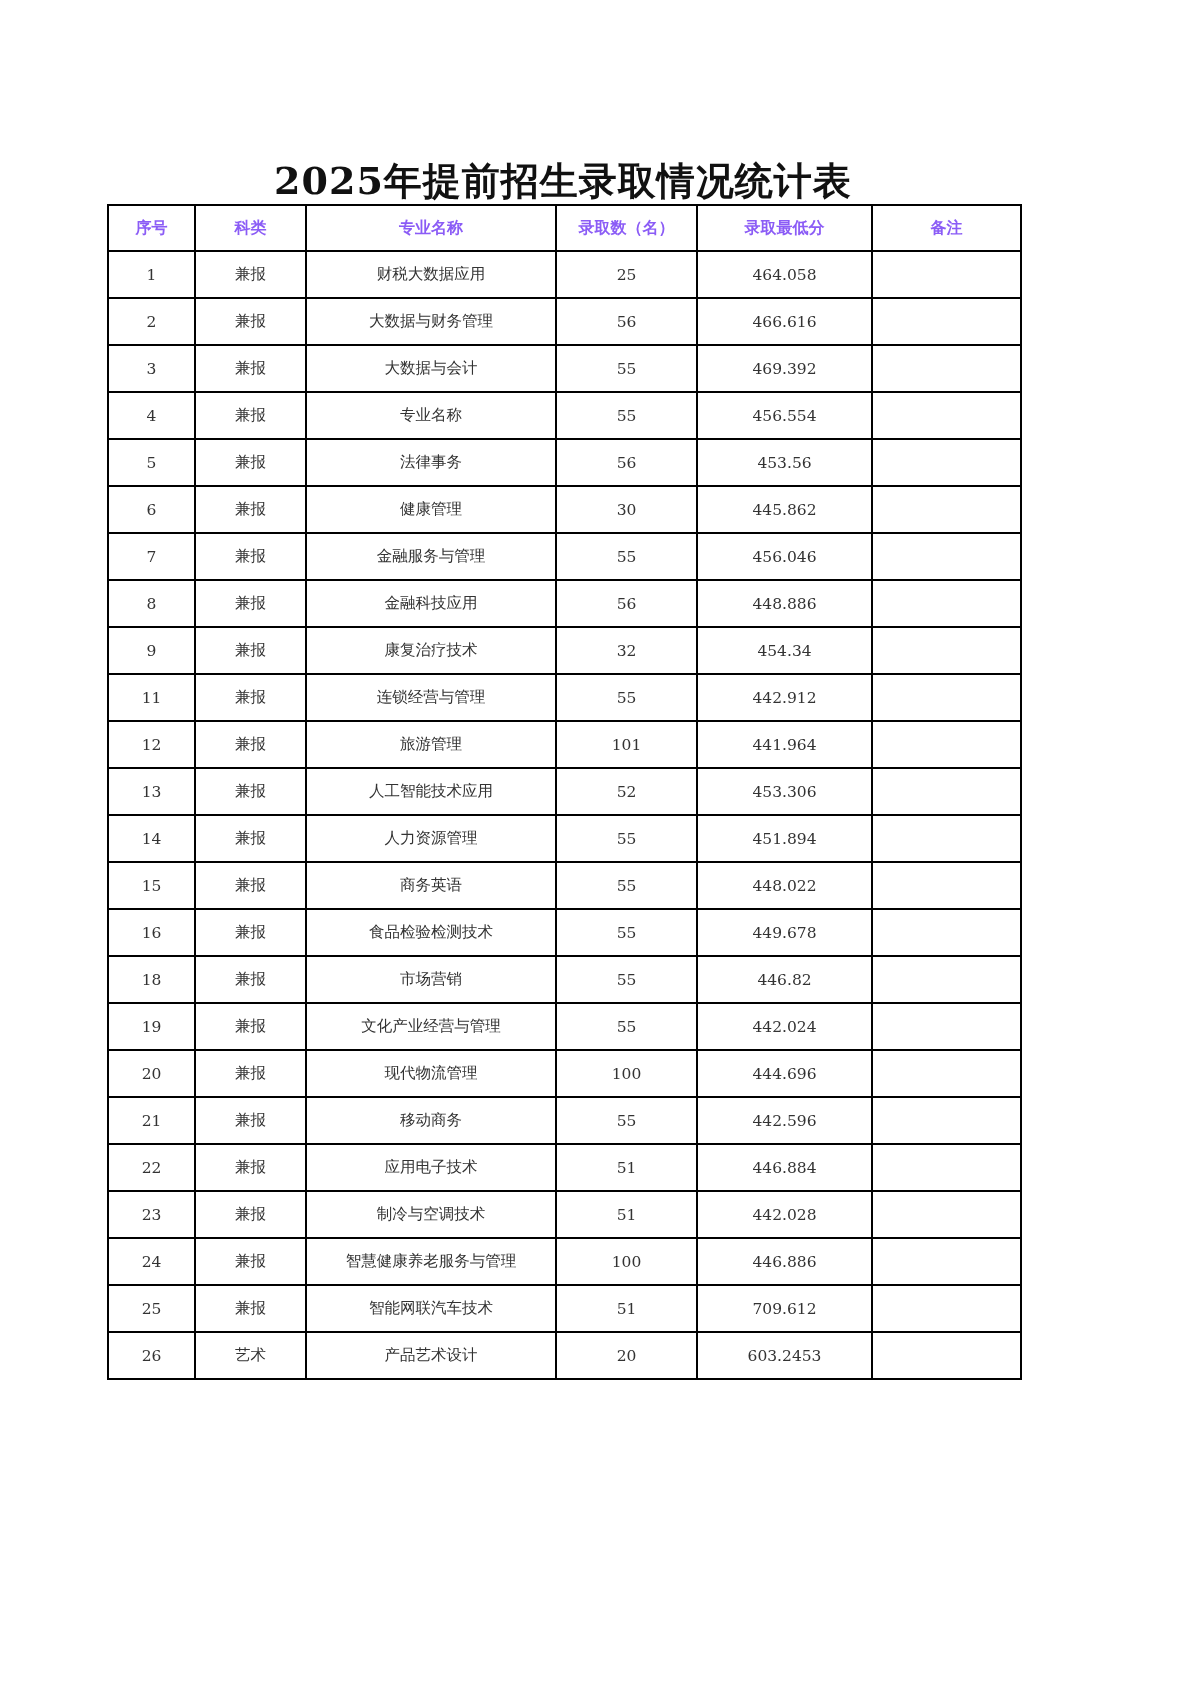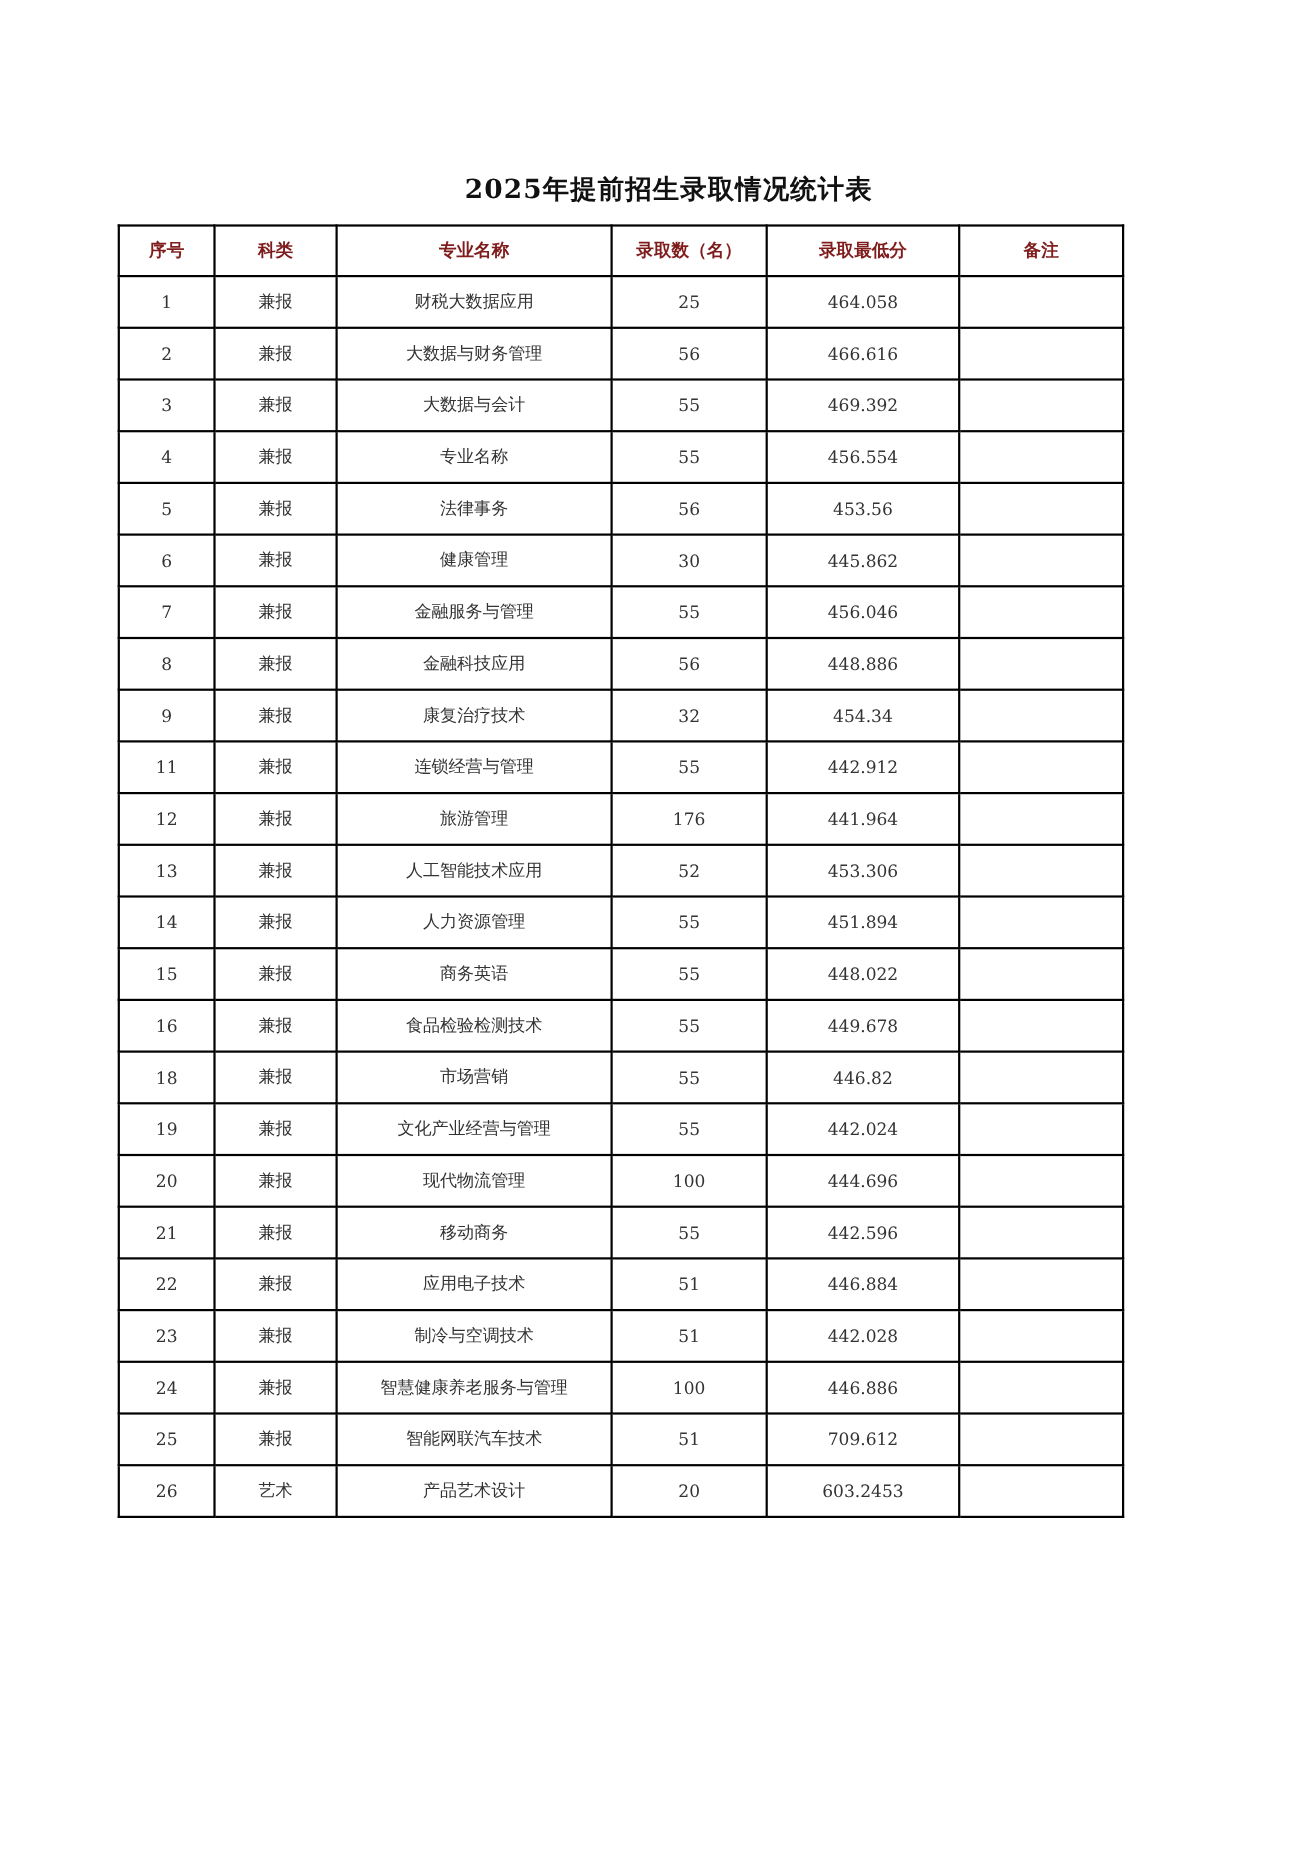--- a/index.html
+++ b/index.html
@@ -16,24 +16,23 @@
       color: #222222;
     }
     .title {
       position: absolute;
       left: 0;
       width: 1126px;
       top: 156px;
       text-align: center;
       font-family: "DejaVu Serif", "Liberation Serif", serif;
       font-weight: bold;
-      font-size: 24px;
+      font-size: 38px;
       letter-spacing: 1px;
       color: #111111;
-      margin-left: 45px;
     }
     table.stats {
       position: absolute;
       left: 107px;
       top: 204px;
       border-collapse: collapse;
       table-layout: fixed;
       width: 913px;
     }
     table.stats th, table.stats td {
@@ -42,21 +41,21 @@
       vertical-align: middle;
       padding: 0;
       overflow: hidden;
       white-space: nowrap;
     }
     table.stats th {
       height: 44px;
       font-family: Liberation Mono, monospace;
       font-weight: bold;
       font-size: 16px;
-      color: #7f1d1d;
+      color: #8b5cf6;
     }
     table.stats td {
       height: 45px;
       font-family: "DejaVu Serif", "Liberation Serif", serif;
       font-size: 15.5px;
       color: #333333;
     }
     col.c1 { width: 87px; }
     col.c2 { width: 111px; }
     col.c3 { width: 250px; }
@@ -166,21 +165,21 @@
         <td>兼报</td>
         <td>连锁经营与管理</td>
         <td>55</td>
         <td>442.912</td>
         <td></td>
       </tr>
       <tr>
         <td>12</td>
         <td>兼报</td>
         <td>旅游管理</td>
-        <td>176</td>
+        <td>101</td>
         <td>441.964</td>
         <td></td>
       </tr>
       <tr>
         <td>13</td>
         <td>兼报</td>
         <td>人工智能技术应用</td>
         <td>52</td>
         <td>453.306</td>
         <td></td>

